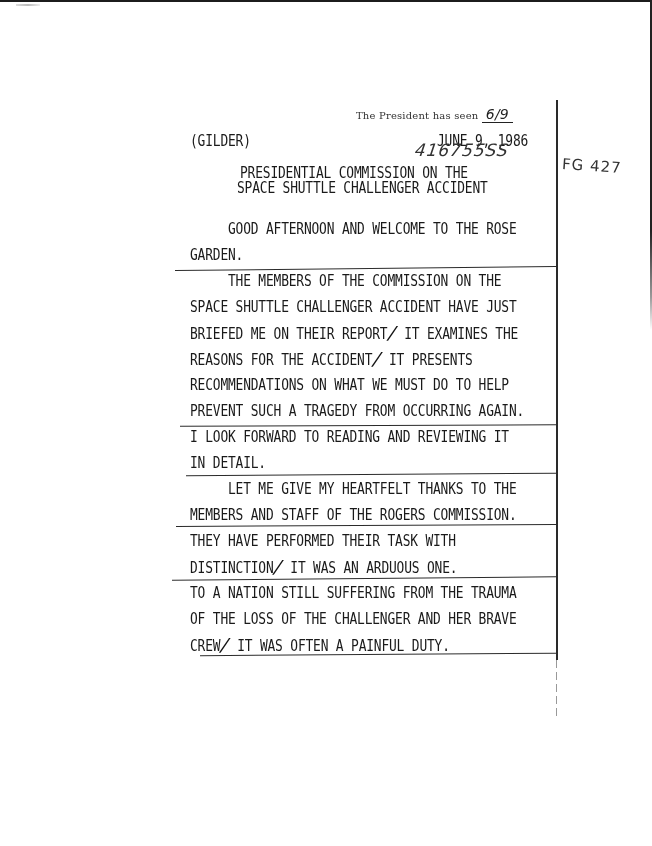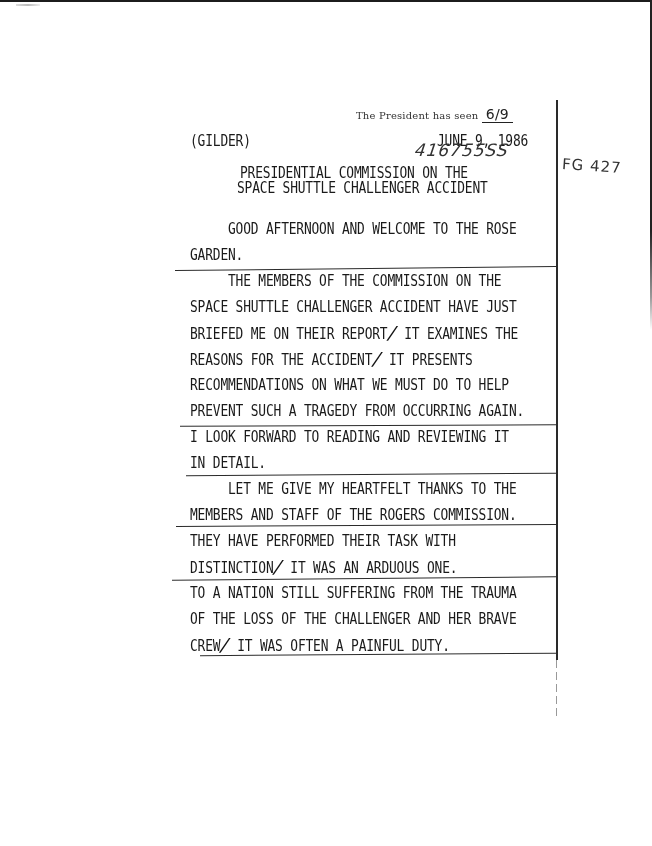--- a/index.html
+++ b/index.html
@@ -53,20 +53,21 @@
       position: absolute;
       left: 356px;
       top: 106px;
       font-family: "DejaVu Serif", "Liberation Serif", serif;
       font-size: 10px;
       color: #333;
       letter-spacing: 0.2px;
     }
     .stamp .initial {
       font-family: "DejaVu Sans", sans-serif;
+      font-style: italic;
       font-size: 14px;
       color: #222;
       border-bottom: 1px solid #222;
       padding: 0 4px;
     }
     .hand {
       position: absolute;
       font-family: "DejaVu Sans", sans-serif;
       font-style: italic;
       color: #333;

